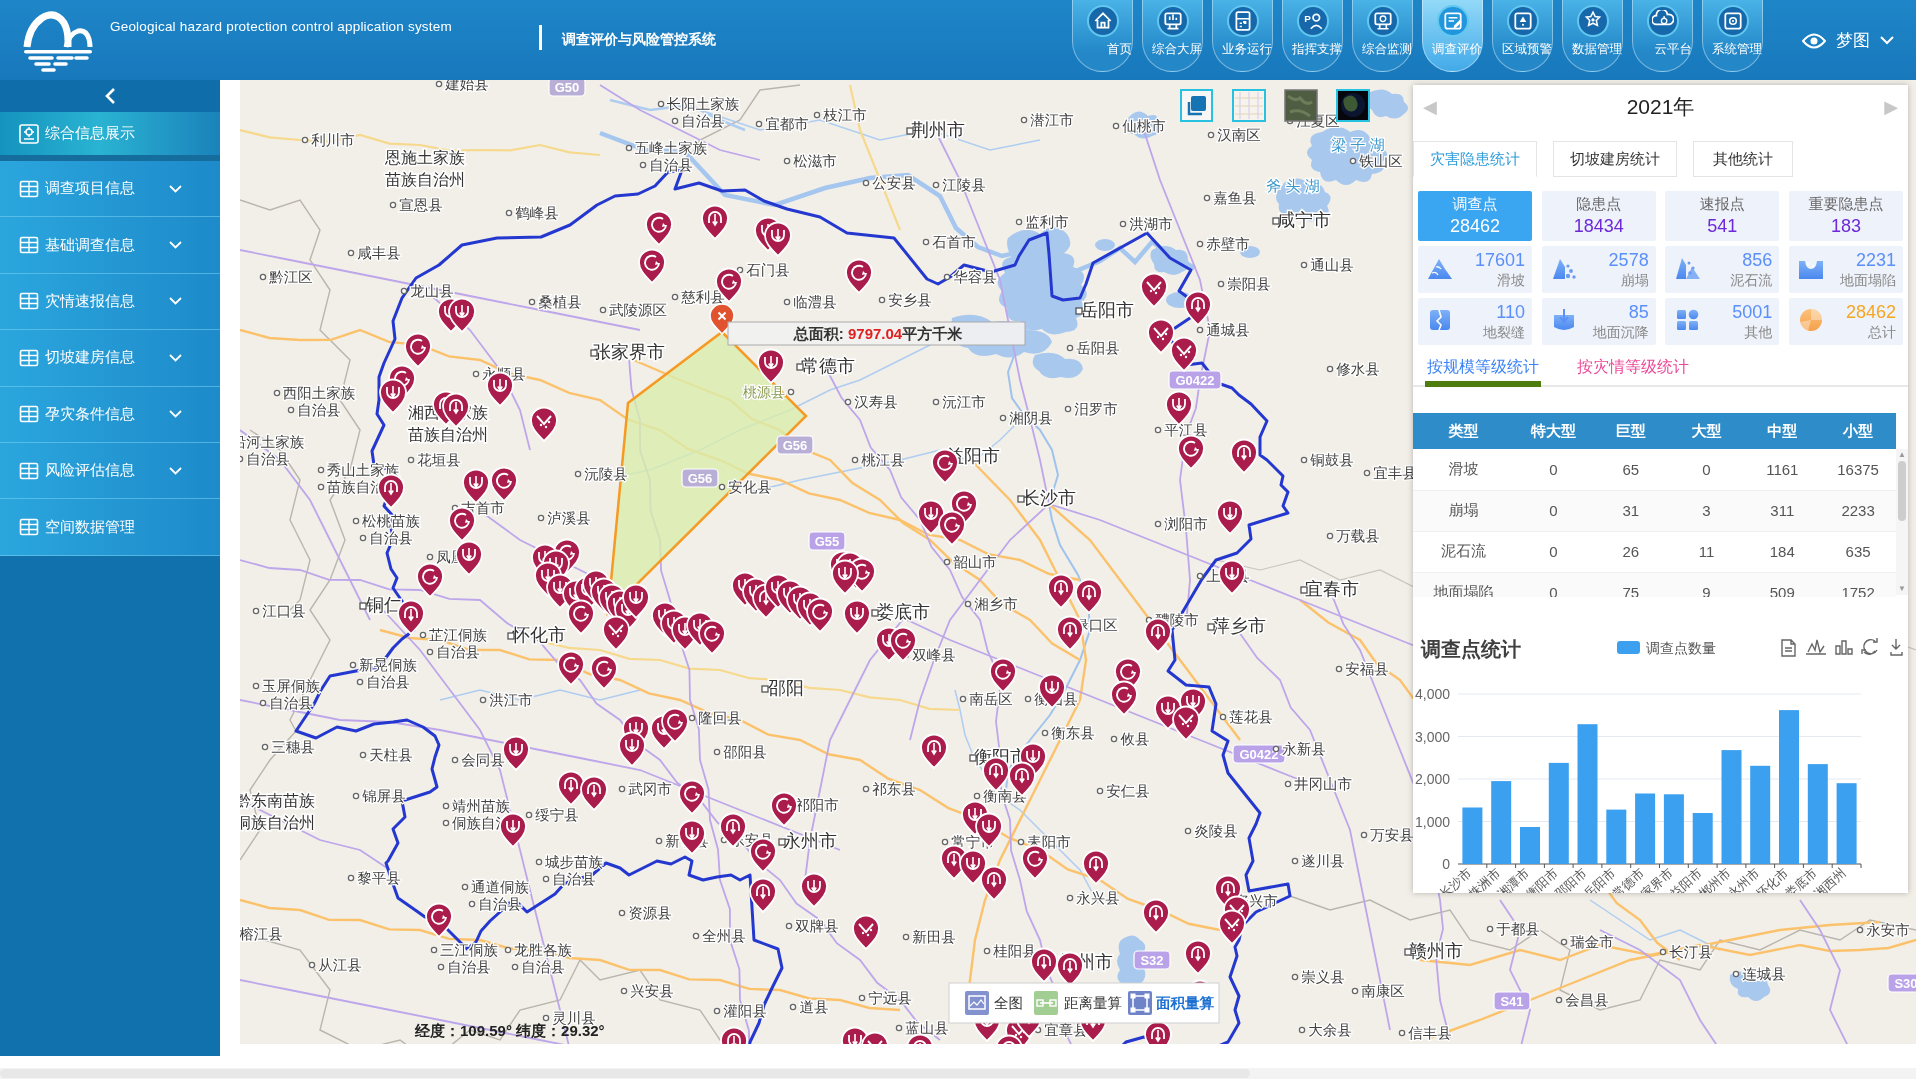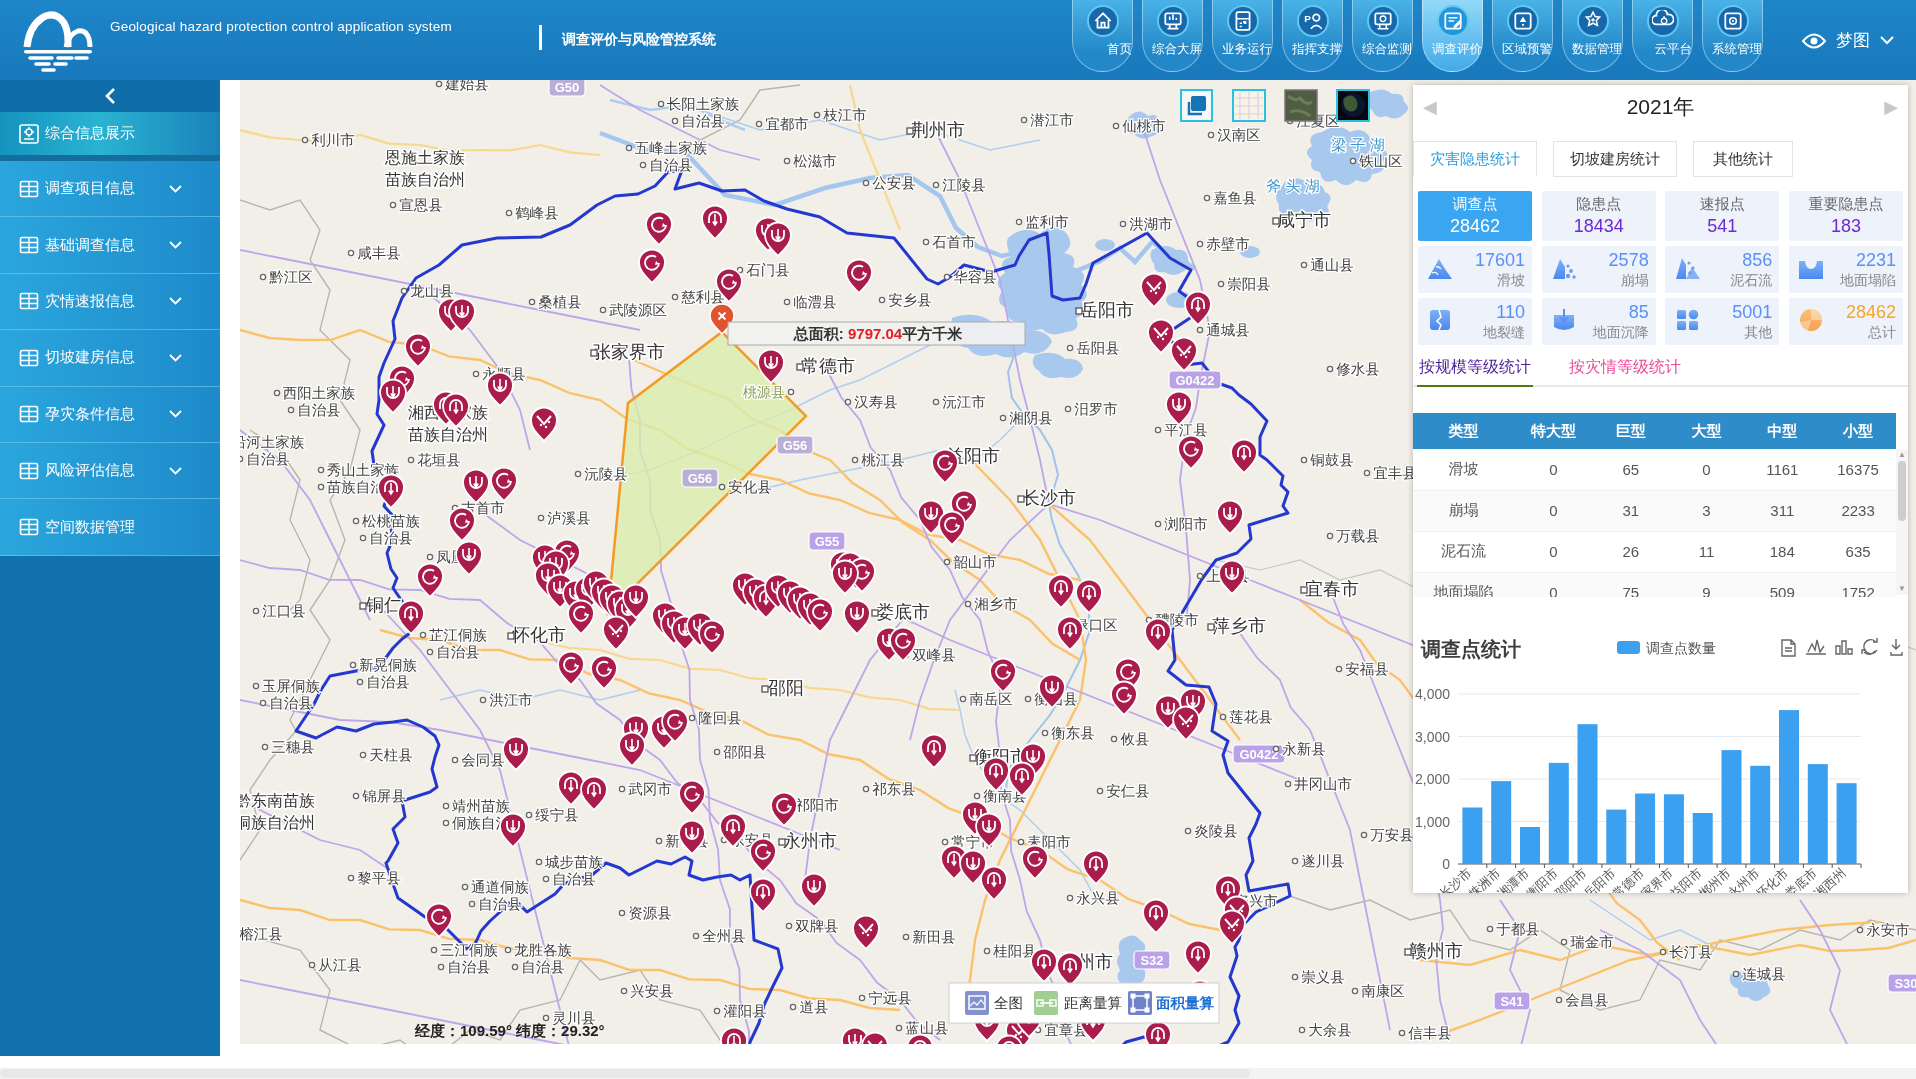--- a/index.html
+++ b/index.html
@@ -46,21 +46,21 @@
 .card.blue .cl1,.card.blue .cl2{color:#fff}
 .icards{display:flex;justify-content:space-between;padding:0 5px;margin-top:5px}
 .icard{width:114px;height:47px;background:#eef2fa;display:flex;align-items:center;padding:0 7px;border-radius:2px}
 .iico{flex:0 0 32px}
 .itxt{flex:1;text-align:right}
 .inum{font-size:18px;color:#5b8ff9}
 .inum.org{color:#f5a623}
 .ilab{font-size:14px;color:#888;margin-top:1px}
 .subtabs{display:flex;margin-top:12px;border-bottom:2px solid #e8e8e8;height:30px;padding-left:2px}
 .stab{font-size:16px;color:#ec4899;margin-right:34px;padding:0 2px;display:flex;align-items:flex-start}
-.stab.active{color:#4c1d95;border-bottom:2px solid #4d7c0f;margin-bottom:-2px;margin-left:2px}
+.stab.active{color:#3b82f6;border-bottom:6px solid #4d7c0f;margin-bottom:-2px;margin-left:10px}
 .tblwrap{position:relative;margin-top:26px;height:184px;overflow:hidden}
 .tbl{width:483px;border-collapse:collapse}
 .tbl th{background:#2e8cc9;color:#fff;font-size:15px;font-weight:bold;height:36px}
 .tbl td{height:41px;text-align:center;font-size:15px;color:#555;border-bottom:1px solid #f0f0f0}
 .tbl tr.alt{background:#fafafa}
 .tbl th:nth-child(1),.tbl td:nth-child(1){width:100px}
 .tbl th:nth-child(2),.tbl td:nth-child(2){width:78px}
 .tbl th:nth-child(3),.tbl td:nth-child(3){width:75px}
 .tbl th:nth-child(4),.tbl td:nth-child(4){width:75px}
 .tbl th:nth-child(5),.tbl td:nth-child(5){width:75px}

